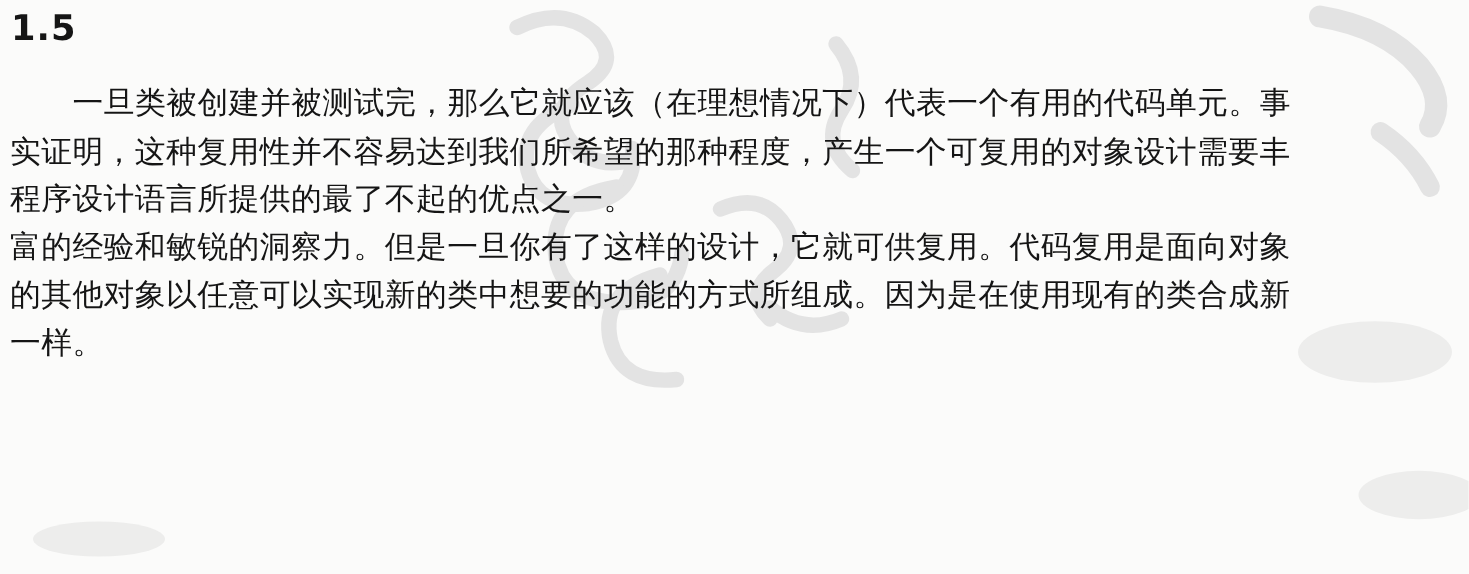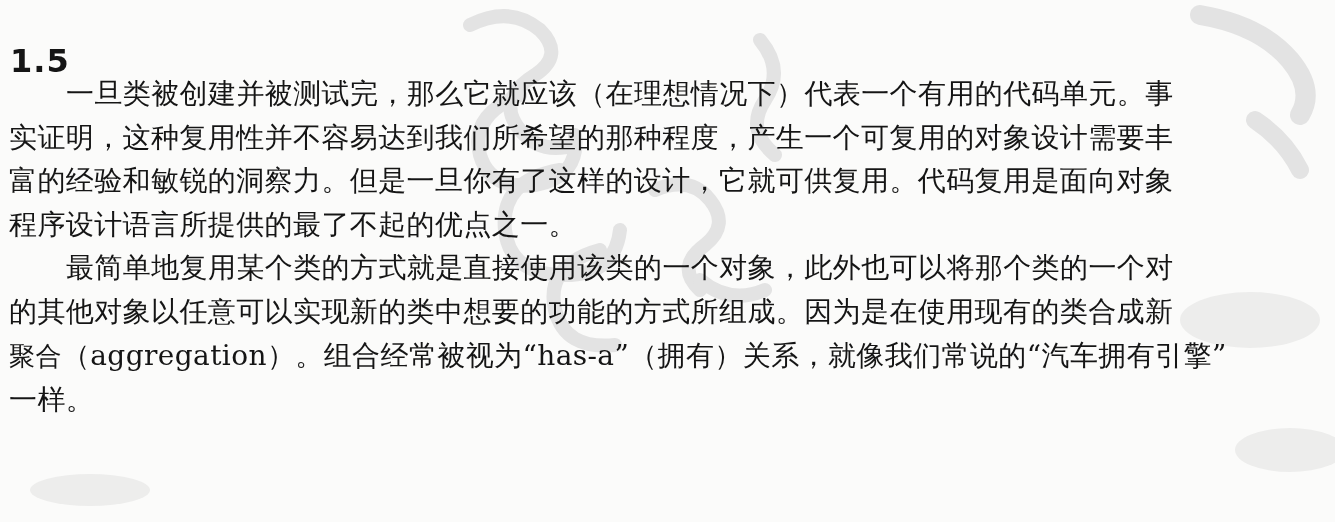--- a/index.html
+++ b/index.html
@@ -14,21 +14,20 @@
   .watermark{
     position:absolute;left:0;top:0;width:1335px;height:522px;
     z-index:0;pointer-events:none;
   }
   .heading{
     position:absolute;left:10px;top:6px;z-index:2;
     display:flex;align-items:flex-start;gap:20px;
     font-family:"DejaVu Sans","Liberation Sans",sans-serif;
     font-weight:bold;font-size:32px;line-height:1.2;
     letter-spacing:1px;
-    margin-top:36px;
   }
   .textblock{
     position:absolute;left:9px;top:72px;right:2px;z-index:2;
   }
   .line{
     white-space:nowrap;
     font-size:28px;
     line-height:43.6px;
     letter-spacing:0.4px;
   }
@@ -64,21 +63,19 @@
     </g>
   </svg>
 
   <div class="heading">
     <span>1.5</span>
   </div>
 
   <div class="textblock">
       <div class="line indent"><span class="">一旦类被创建并被测试完，那么它就应该（在理想情况下）代表一个有用的代码单元。事</span></div>
       <div class="line"><span class="">实证明，这种复用性并不容易达到我们所希望的那种程度，</span><span class="u">产生一个可复用的对象设计需要丰</span></div>
+      <div class="line"><span class="u">程序设计语言所提供的最了不起的优点之一。</span></div>
       <div class="line"><span class="u">富的经验和敏锐的洞察力。</span><span class="">但是一旦你有了这样的设计，它就可供复用。</span><span class="u">代码复用是面向对象</span></div>
-      <div class="line"><span class="u">程序设计语言所提供的最了不起的优点之一。</span></div>
-      <div class="line indent"><span class="">最简单地复用某个类的方式就是直接使用该类的一个对象，此外也可以将那个类的一个对</span></div>
       <div class="line"><span class="">的其他对象以任意可以实现新的类中想要的功能的方式所组成。</span><span class="u">因为是在使用现有的类合成新</span></div>
-      <div class="line"><span class="u term">聚合</span><span class="u">（aggregation）。组合经常被视为“has-a”（拥有）关系，就像我们常说的“汽车拥有引擎”</span></div>
       <div class="line"><span class="u">一样</span><span class="">。</span></div>
     </div>
 
 </div>
 
 </body></html>

